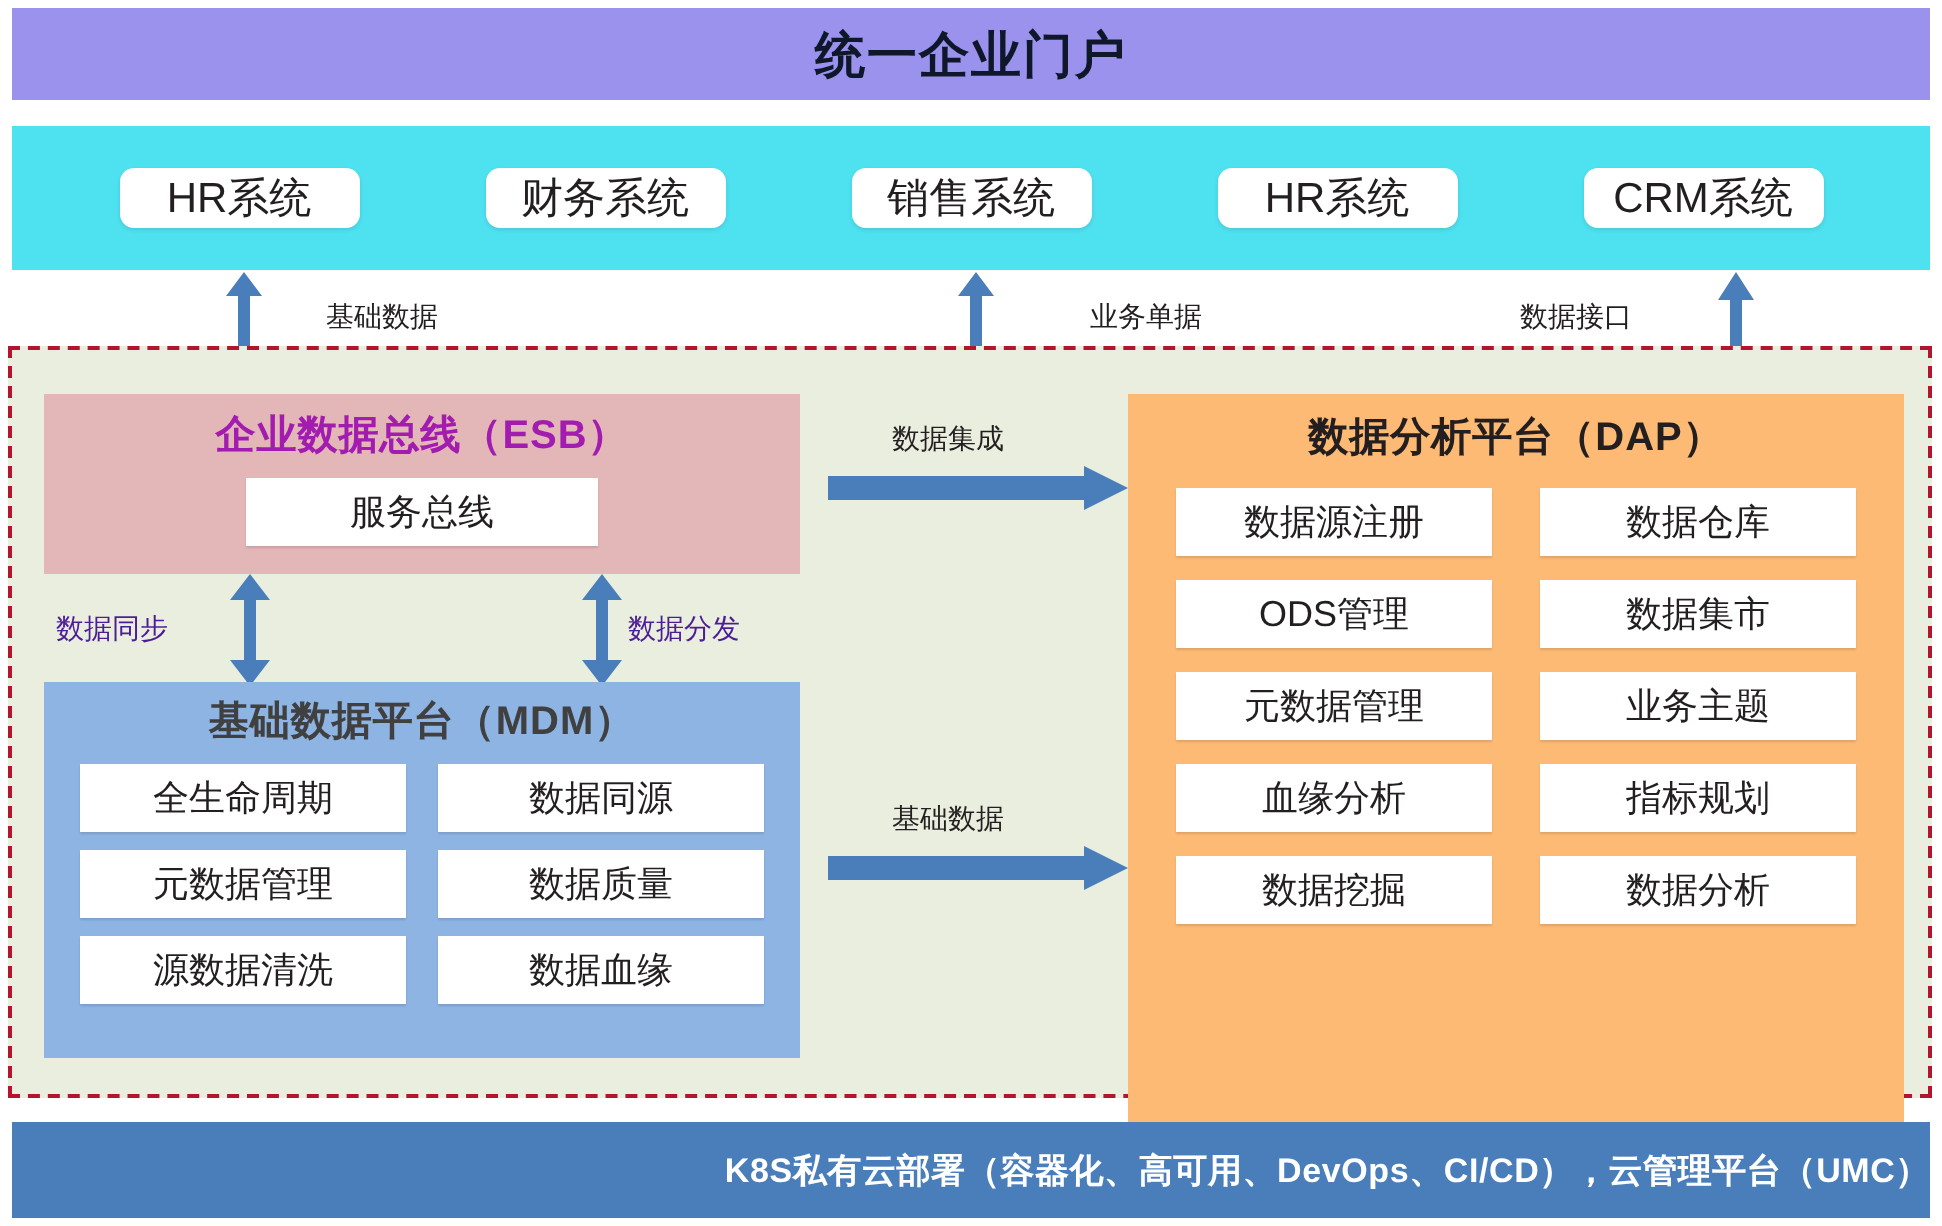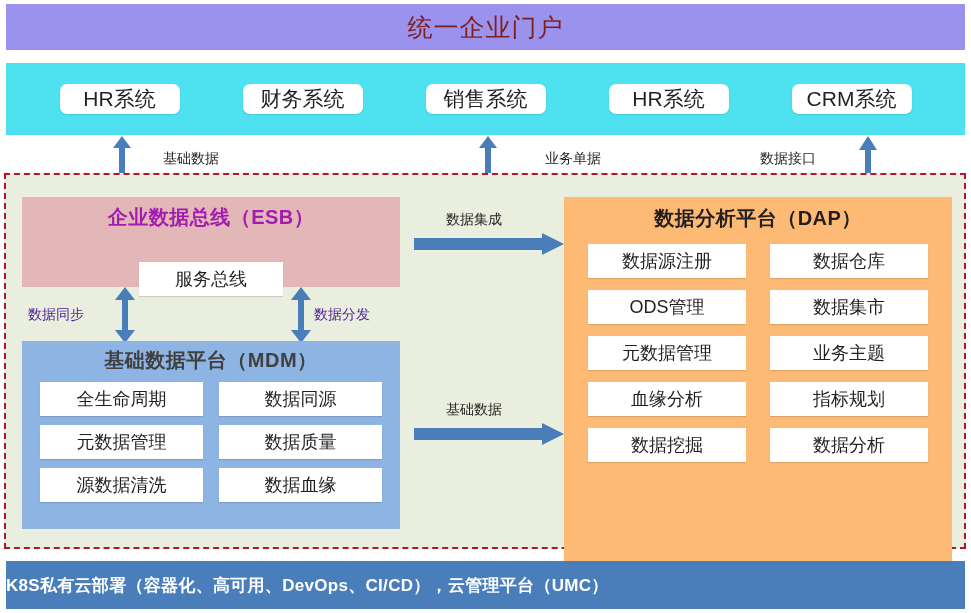--- a/index.html
+++ b/index.html
@@ -24,23 +24,23 @@
     left: 6px;
     top: 4px;
     width: 959px;
     height: 46px;
     background: #9b92ee;
     display: flex;
     align-items: center;
     justify-content: center;
   }
   .portal-banner .title {
-    color: #7f1d1d;
+    color: #0f172a;
     font-size: 25px;
-    font-weight: normal;
+    font-weight: bold;
     letter-spacing: 1px;
   }
 
   
   .apps-band {
     position: absolute;
     left: 6px;
     top: 63px;
     width: 959px;
     height: 72px;
@@ -114,22 +114,21 @@
     color: #a21caf;
     padding-top: 7px;
     letter-spacing: 0.5px;
   }
   .esb-items {
     display: flex;
     justify-content: space-around;
     padding: 8px 14px 0 14px;
   }
   .esb-items .chip {
-    width: 144px;
-    margin-top: 23px;
+    width: 176px;
   }
 
   
   .mdm {
     position: absolute;
     left: 16px;
     top: 166px;
     width: 378px;
     height: 188px;
     background: #8eb4e3;
@@ -214,21 +213,21 @@
   
   .infra-bar {
     position: absolute;
     left: 6px;
     top: 561px;
     width: 959px;
     height: 48px;
     background: #4a7ebb;
     display: flex;
     align-items: center;
-    justify-content: flex-start;
+    justify-content: flex-end;
   }
   .infra-bar .title {
     color: #ffffff;
     font-size: 17px;
     font-weight: bold;
     letter-spacing: 0.3px;
   }
 </style>
 </head>
 <body>

